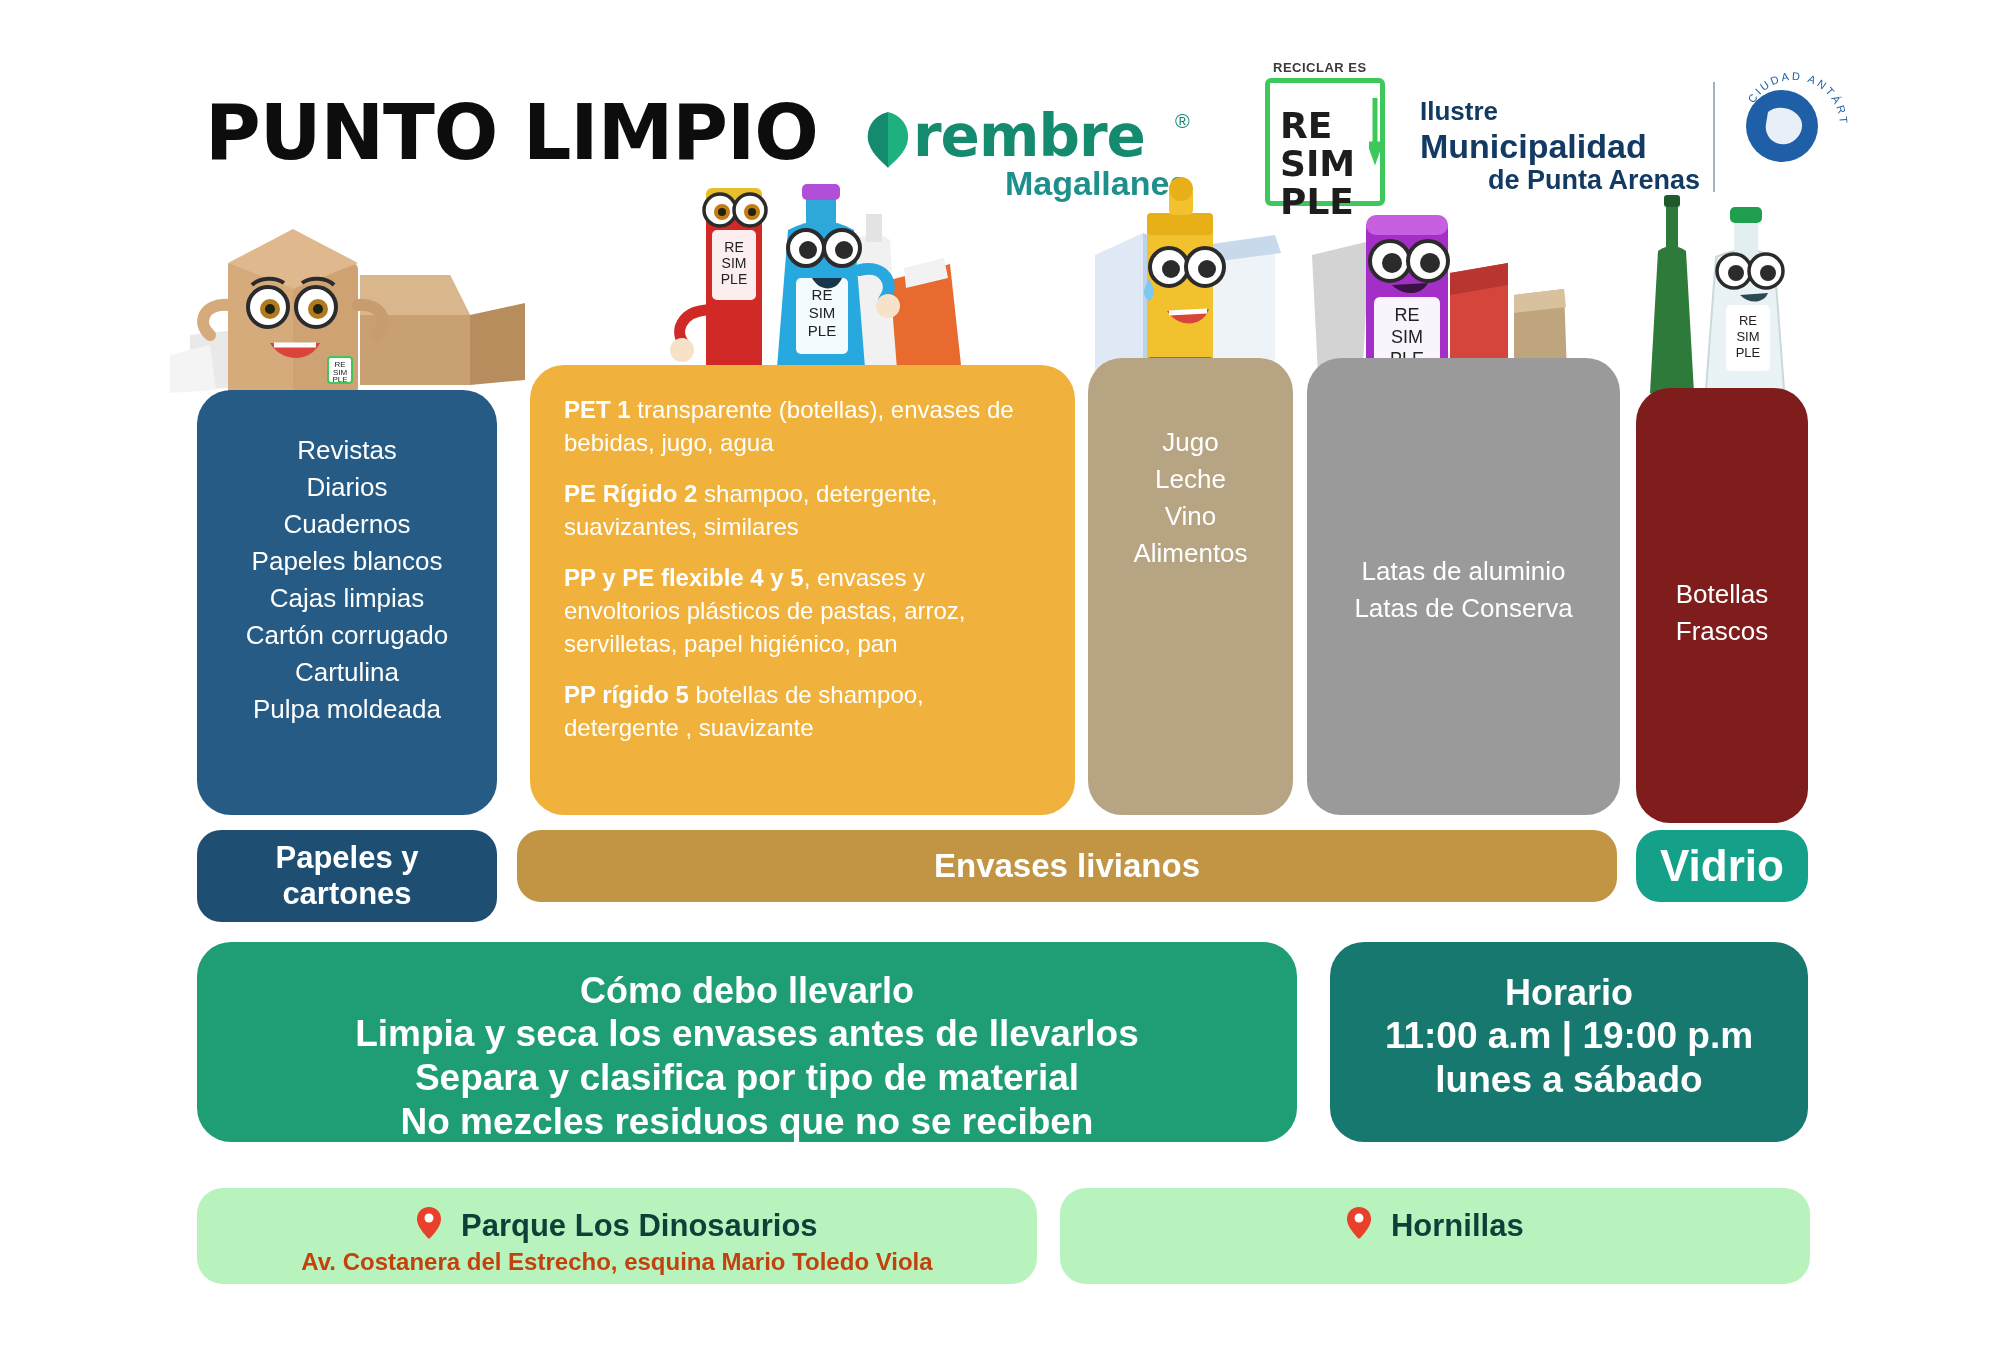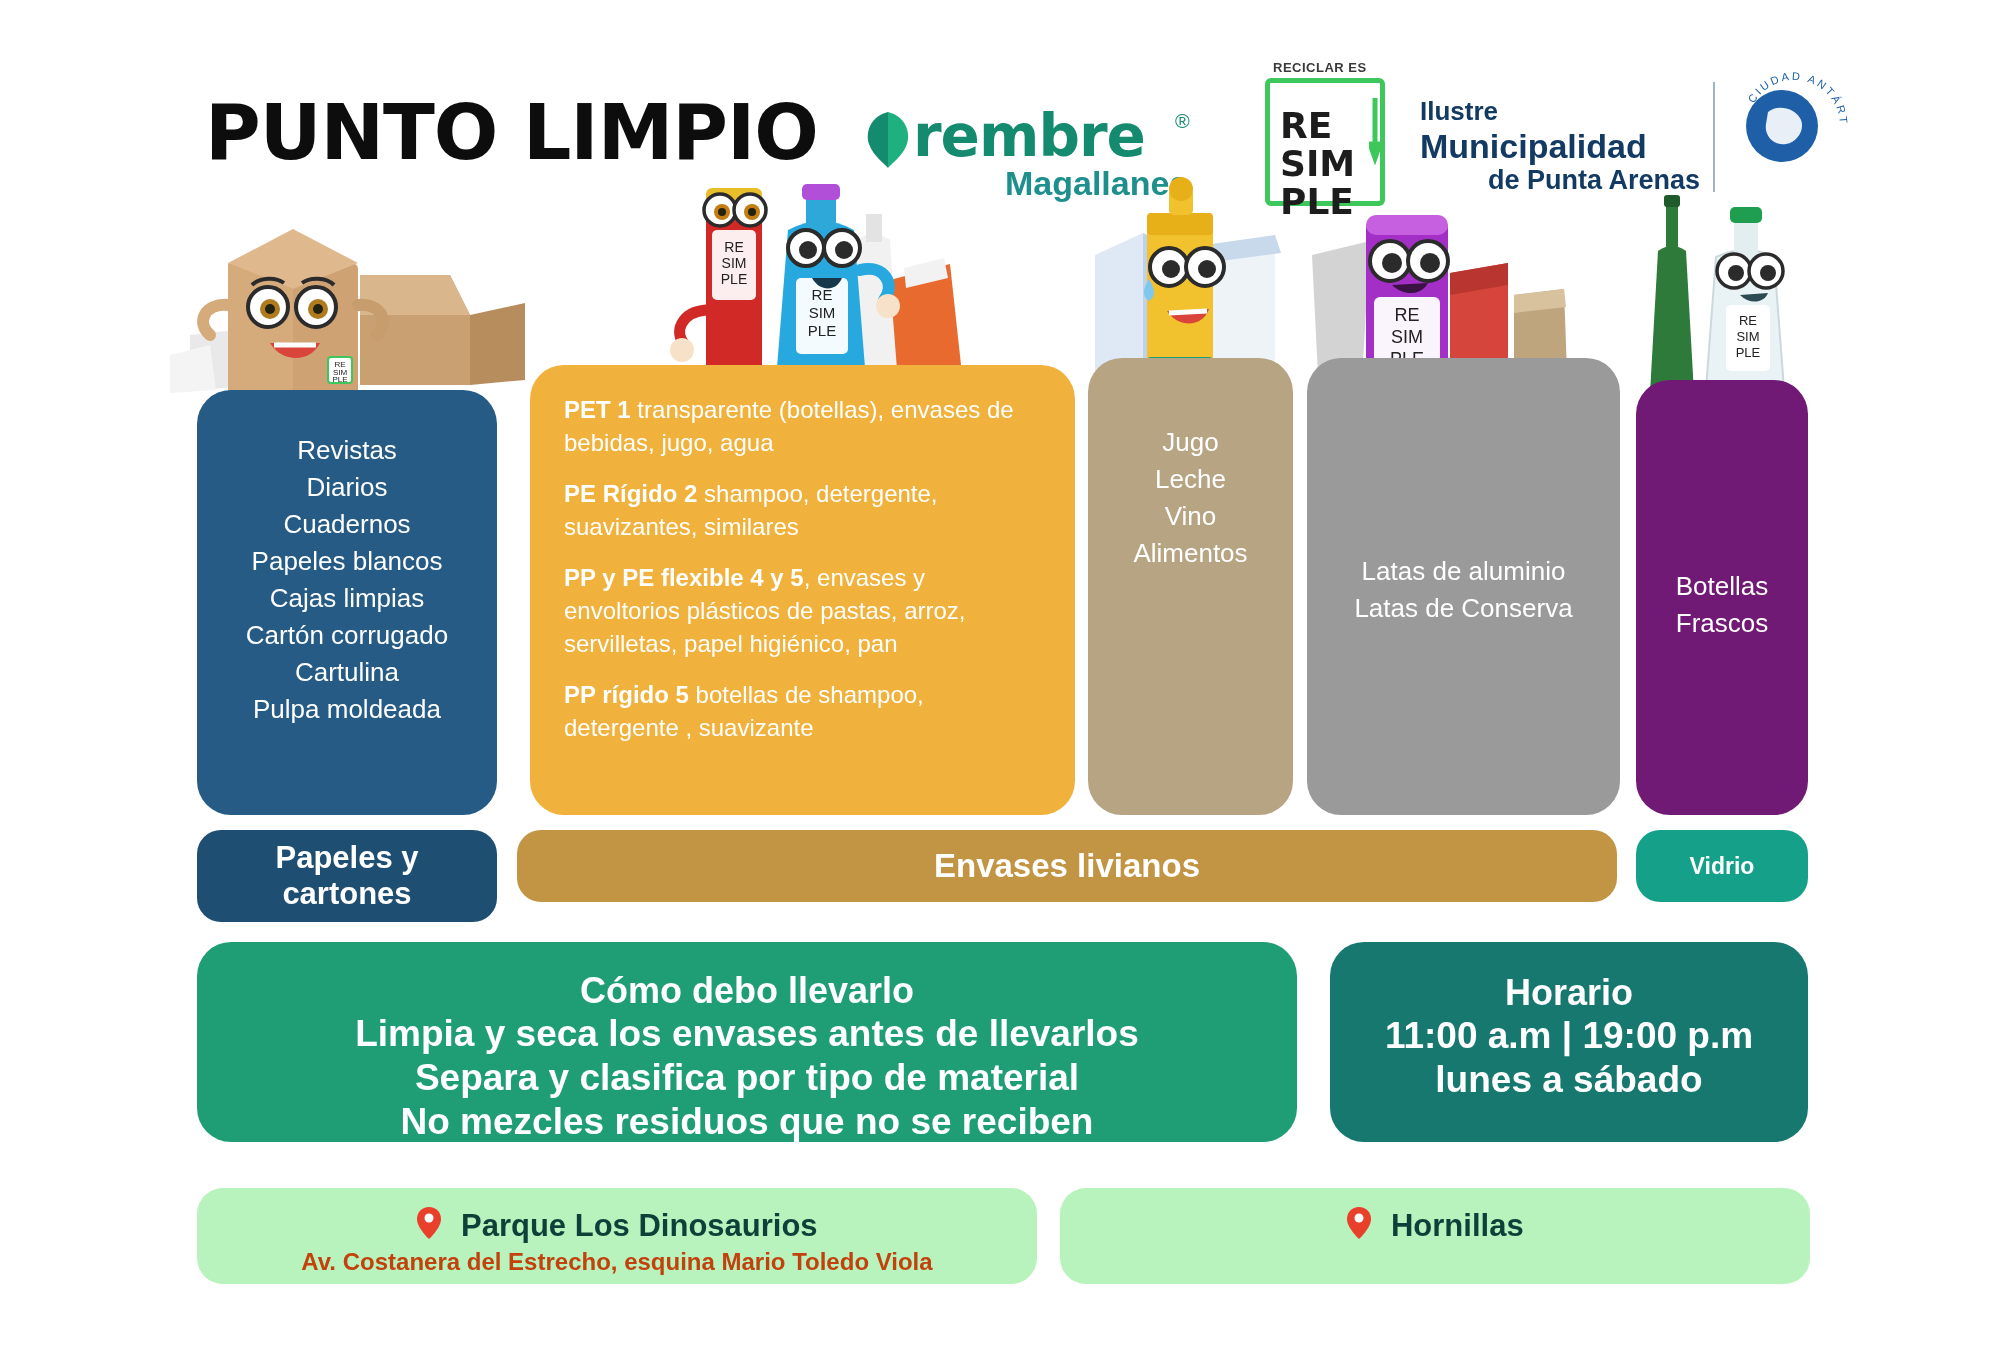--- a/index.html
+++ b/index.html
@@ -110,21 +110,21 @@
 
   
   .col {
     position: absolute;
     border-radius: 34px;
   }
   .col-paper { left: 197px;  top: 390px;  width: 300px; height: 425px; background: #255b84; }
   .col-light { left: 530px;  top: 365px;  width: 545px; height: 450px; background: #f0b23c; }
   .col-carton{ left: 1088px; top: 358px;  width: 205px; height: 457px; background: #b6a483; }
   .col-metal { left: 1307px; top: 358px;  width: 313px; height: 457px; background: #9a9a9a; }
-  .col-glass { left: 1636px; top: 380px;  width: 172px; height: 435px; background: #701a75; }
+  .col-glass { left: 1636px; top: 388px;  width: 172px; height: 435px; background: #7f1d1d; }
 
   .col-text {
     color: #ffffff;
     text-align: center;
     font-size: 26px;
     line-height: 37px;
   }
   .col-paper .col-text { padding-top: 42px; }
   .col-carton .col-text { padding-top: 66px; }
   .col-metal .col-text { padding-top: 195px; }
@@ -141,21 +141,21 @@
     border-radius: 24px;
     color: #ffffff;
     display: flex;
     align-items: center;
     justify-content: center;
     text-align: center;
     font-weight: bold;
   }
   .label-paper { left: 197px; top: 830px; width: 300px; height: 92px; background: #1f4e73; font-size: 31px; line-height: 36px; }
   .label-light { left: 517px; top: 830px; width: 1100px; height: 72px; background: #c19543; font-size: 33px; }
-  .label-glass { left: 1636px; top: 830px; width: 172px; height: 72px; background: #15a089; font-size: 23px; }
+  .label-glass { left: 1636px; top: 830px; width: 172px; height: 72px; background: #15a089; font-size: 44px; }
 
   
   .panel {
     position: absolute;
     border-radius: 34px;
     color: #ffffff;
     text-align: center;
   }
   .panel-how { left: 197px; top: 942px; width: 1100px; height: 200px; background: #1f9e76; }
   .panel-hour{ left: 1330px; top: 942px; width: 478px; height: 200px; background: #16786f; }

